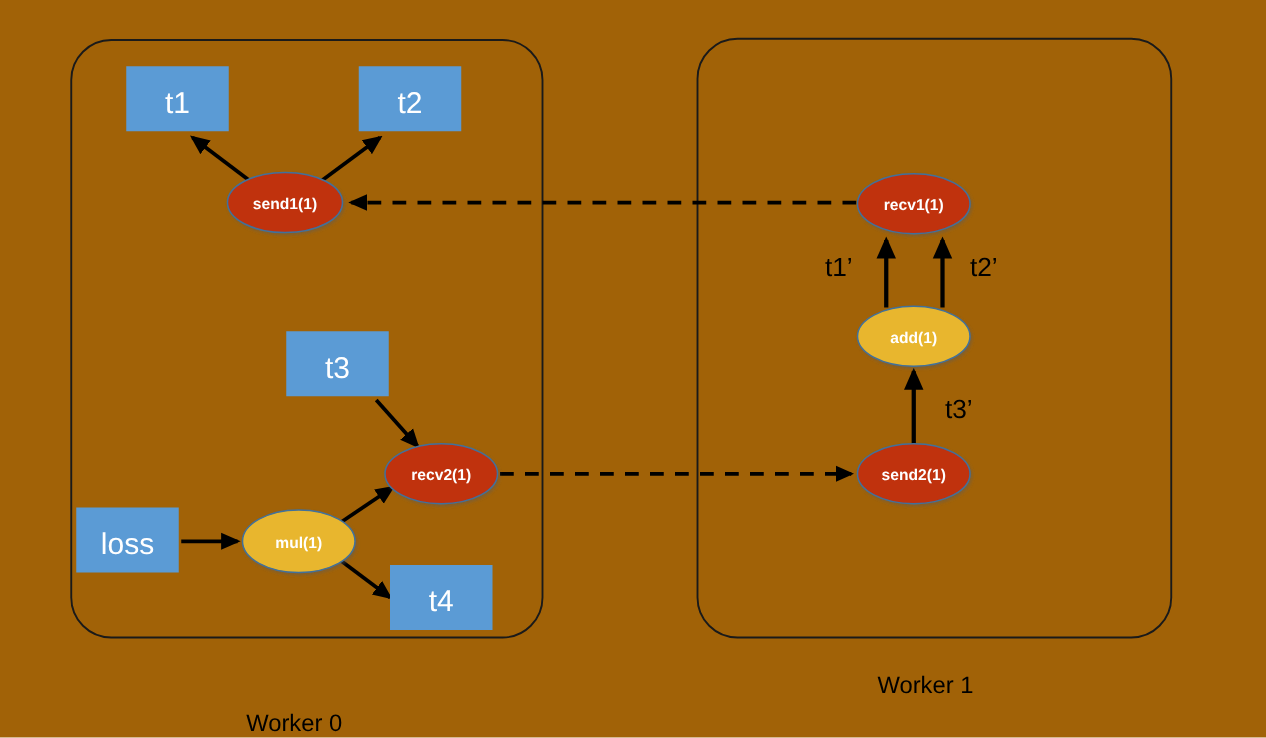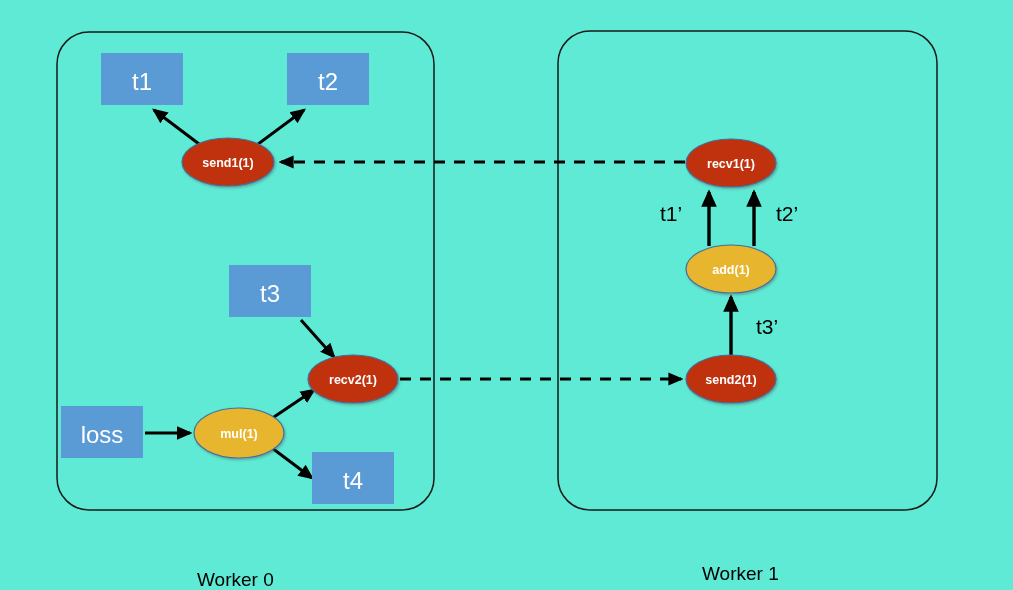--- a/index.html
+++ b/index.html
@@ -7,21 +7,21 @@
     padding: 0;
     background: #ffffff;
   }
   body {
     font-family: "Liberation Sans", sans-serif;
   }
   #canvas {
     position: relative;
     width: 1013px;
     height: 590px;
-    background: #5eead4;
+    background: #a16207;
     overflow: hidden;
   }
   svg.layer {
     position: absolute;
     left: 0;
     top: 0;
     width: 1013px;
     height: 590px;
   }
   .worker-caption {
@@ -162,15 +162,15 @@
       <ellipse cx="731" cy="379" rx="45" ry="24" fill="#C0300F" stroke="#41719C" stroke-width="1.2" filter="url(#softshadow)"></ellipse>
       <text x="731" y="384" text-anchor="middle" class="node-label-ellipse">send2(1)</text>
     </g>
 
     <text x="671" y="221" text-anchor="middle" class="edge-label">t1’</text>
     <text x="787" y="221" text-anchor="middle" class="edge-label">t2’</text>
     <text x="767" y="334" text-anchor="middle" class="edge-label">t3’</text>
   </svg>
 
   <div class="worker-caption" style="left:197px; top:569px;">Worker 0</div>
-  <div class="worker-caption" style="left:702px; top:538px;margin-top:25px;">Worker 1</div>
+  <div class="worker-caption" style="left:702px; top:538px;">Worker 1</div>
 
 </div>
 
 </body></html>

